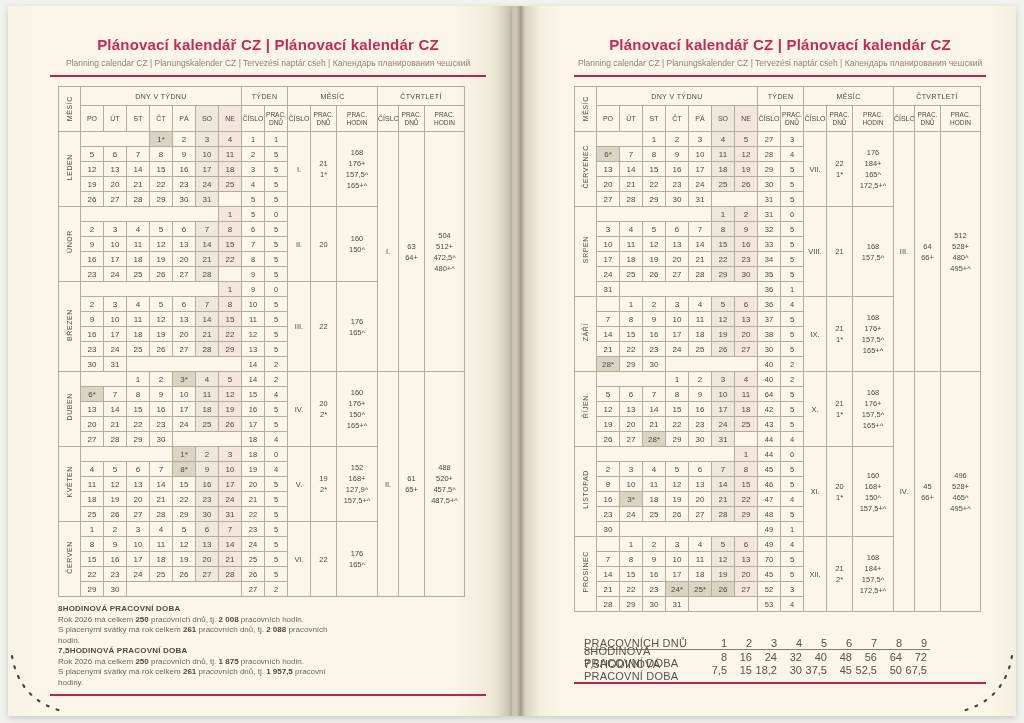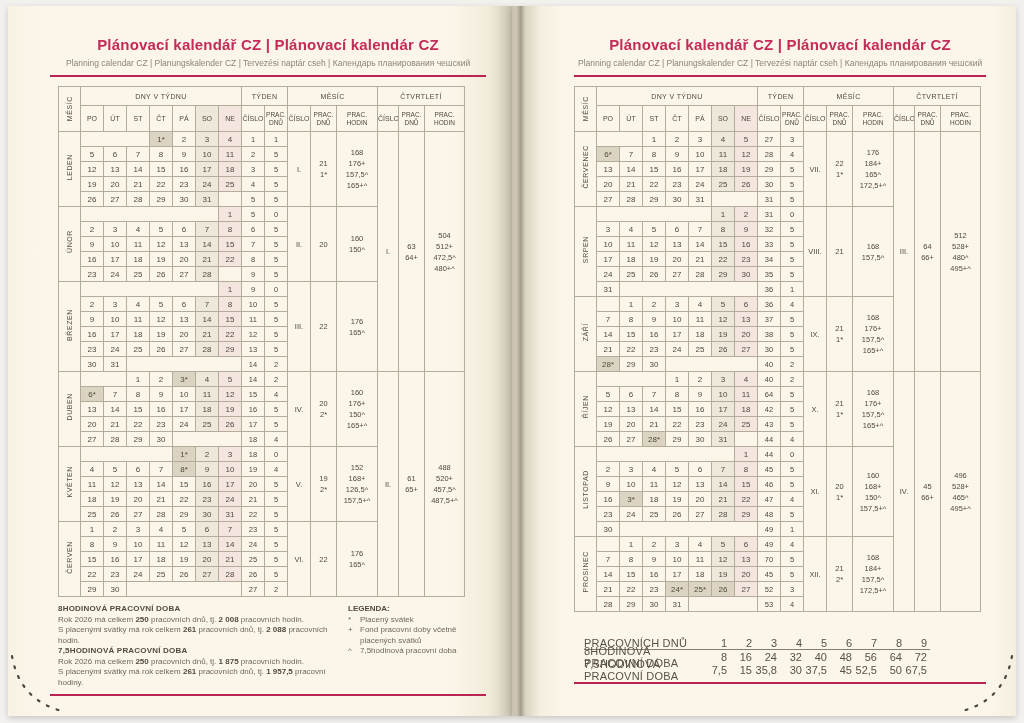--- a/index.html
+++ b/index.html
@@ -429,21 +429,21 @@
                 <td class="sum" rowspan="5">
                   <div>V.</div>
                 </td>
                 <td class="sum" rowspan="5">
                   <div>19</div>
                   <div>2*</div>
                 </td>
                 <td class="sum" rowspan="5">
                   <div>152</div>
                   <div>168+</div>
-                  <div>126,5^</div>
+                  <div>127,9^</div>
                   <div>157,5+^</div>
                 </td>
               </tr>
               <tr>
                 <td class="day">4</td>
                 <td class="day">5</td>
                 <td class="day">6</td>
                 <td class="day">7</td>
                 <td class="day hol">8*</td>
                 <td class="day sat">9</td>
@@ -550,35 +550,20 @@
           </table>
         </div>
       <div class="footer-left" id="footer-left">
           <div class="fblocks">
             <div class="fheading">8HODINOVÁ PRACOVNÍ DOBA</div>
             <div class="fline"><span>Rok 2026 má celkem </span><b>250</b><span> pracovních dnů, tj. </span><b>2 008</b><span> pracovních hodin.</span></div>
             <div class="fline"><span>S placenými svátky má rok celkem </span><b>261</b><span> pracovních dnů, tj. </span><b>2 088</b><span> pracovních hodin.</span></div>
             <div class="fheading">7,5HODINOVÁ PRACOVNÍ DOBA</div>
             <div class="fline"><span>Rok 2026 má celkem </span><b>250</b><span> pracovních dnů, tj. </span><b>1 875</b><span> pracovních hodin.</span></div>
             <div class="fline"><span>S placenými svátky má rok celkem </span><b>261</b><span> pracovních dnů, tj. </span><b>1 957,5</b><span> pracovní hodiny.</span></div>
-          </div>
-          <div class="legend">
-            <div class="legend-title">LEGENDA:</div>
-            <div class="legend-item">
-              <span class="legend-sym">*</span>
-              <span class="legend-text">Placený svátek</span>
-            </div>
-            <div class="legend-item">
-              <span class="legend-sym">+</span>
-              <span class="legend-text">Fond pracovní doby včetně placených svátků</span>
-            </div>
-            <div class="legend-item">
-              <span class="legend-sym">^</span>
-              <span class="legend-text">7,5hodinová pracovní doba</span>
-            </div>
           </div>
         </div>
       <div class="rule bottom"></div>
     </div>
     <svg class="perf pl" width="70" height="62">
       <path d="M4,2 Q12,48 58,58" fill="none" stroke="#4a463e" stroke-width="2.2" stroke-dasharray="2 8.5" stroke-linecap="round"></path>
     </svg>
   </div>
 
   <div class="page right">
@@ -1104,21 +1089,21 @@
             <span class="ftr-val">40</span>
             <span class="ftr-val">48</span>
             <span class="ftr-val">56</span>
             <span class="ftr-val">64</span>
             <span class="ftr-val">72</span>
           </div>
           <div class="ftr-row">
             <span class="ftr-label">7,5HODINOVÁ PRACOVNÍ DOBA</span>
             <span class="ftr-val">7,5</span>
             <span class="ftr-val">15</span>
-            <span class="ftr-val">35,8</span>
+            <span class="ftr-val">18,2</span>
             <span class="ftr-val">30</span>
             <span class="ftr-val">37,5</span>
             <span class="ftr-val">45</span>
             <span class="ftr-val">52,5</span>
             <span class="ftr-val">50</span>
             <span class="ftr-val">67,5</span>
           </div>
         </div>
       <div class="rule bottom"></div>
     </div>

